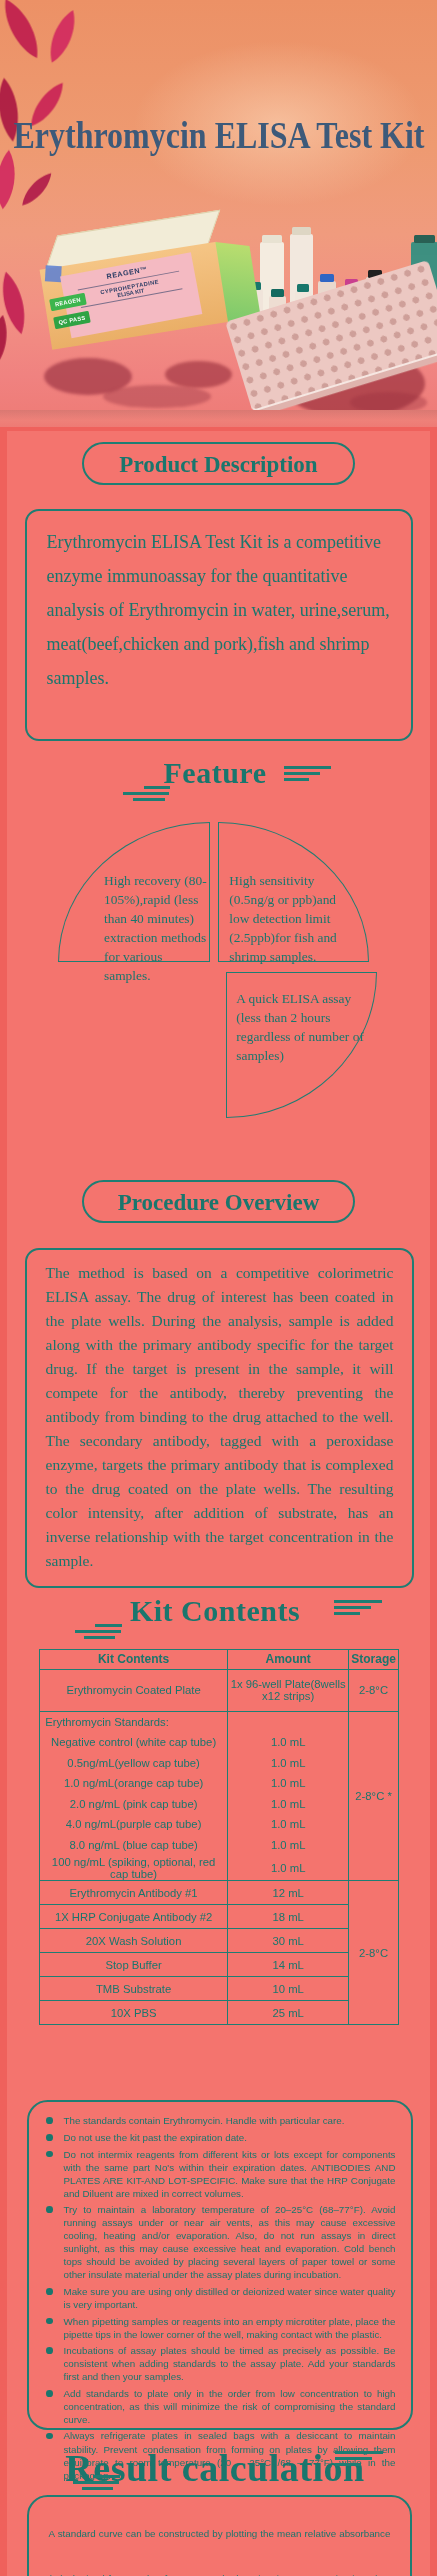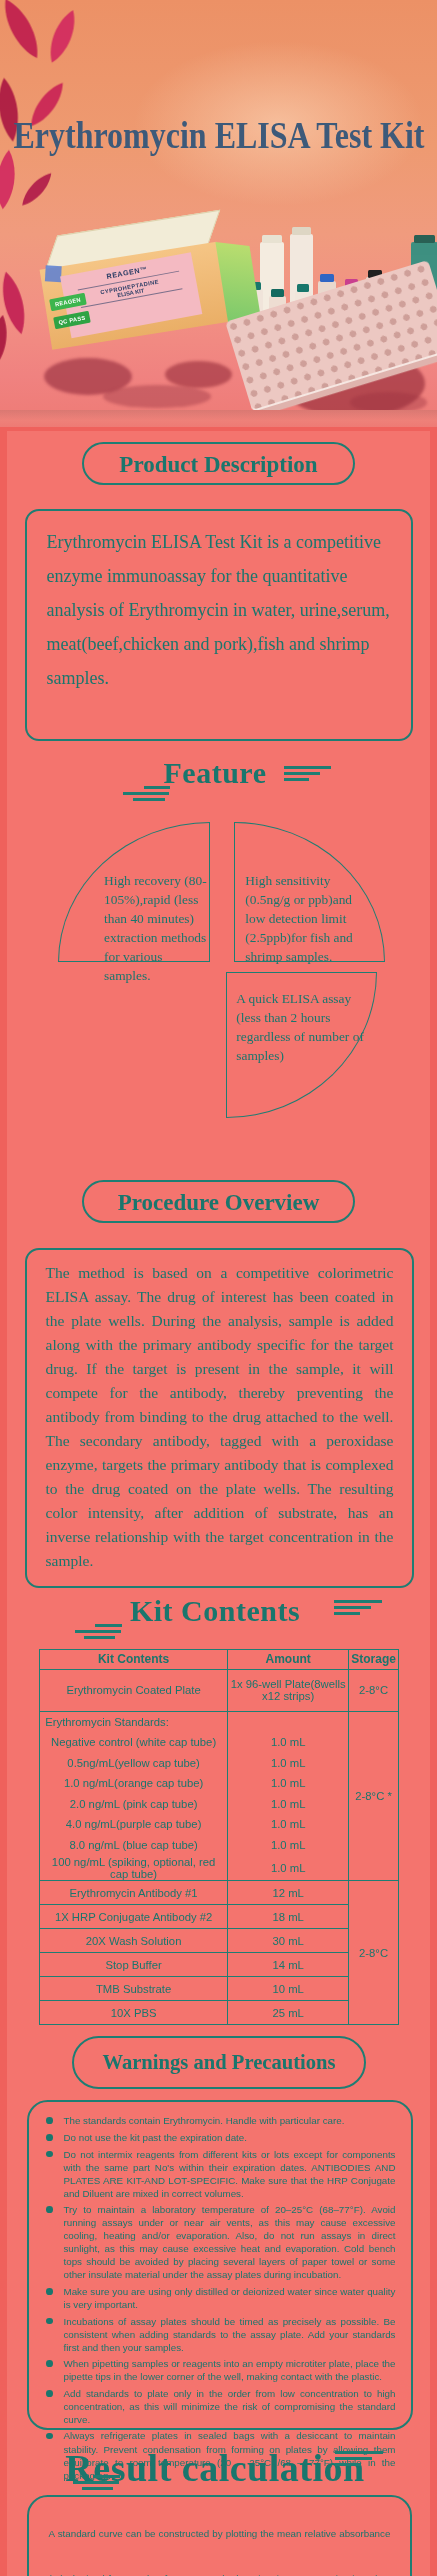--- a/index.html
+++ b/index.html
@@ -63,21 +63,21 @@
 
   #pill-desc{left:82px;top:442px;width:273px;height:43px;line-height:41px;font-size:23px;}
   #desc-box{left:25px;top:509px;width:388px;height:232px;padding:14.4px 19.6px;
     font-family:"Liberation Serif",serif;font-size:18px;line-height:34px;}
 
   
   .quad{position:absolute;border:1.5px solid var(--tealB);}
   .quad p{position:absolute;color:var(--teal);font-family:"Liberation Serif",serif;
     font-size:13.4px;line-height:19px;}
   #quad-tl{left:58px;top:822px;width:152px;height:140px;border-radius:100% 0 0 0;}
-  #quad-tr{left:234px;top:822px;width:151px;height:140px;border-radius:0 100% 0 0;}
+  #quad-tr{left:218px;top:822px;width:151px;height:140px;border-radius:0 100% 0 0;}
   #quad-bl{left:58px;top:972px;width:152px;height:146px;border-radius:0 0 0 100%;}
   #quad-br{left:226px;top:972px;width:151px;height:146px;border-radius:0 0 100% 0;}
   #quad-tl p{left:45px;top:48px;width:104px;}
   #quad-tr p{left:10.3px;top:48px;width:126px;}
   #quad-bl p{left:31px;top:18.5px;width:118px;}
   #quad-br p{left:9.3px;top:15.5px;width:133px;}
 
   #pill-proc{left:82px;top:1180px;width:273px;height:43px;line-height:41px;font-size:23px;}
   #proc-box{left:25px;top:1248px;width:389px;height:340px;padding:11.3px 18.5px;
     font-family:"Liberation Serif",serif;font-size:15.5px;line-height:24px;text-align:justify;}
@@ -306,21 +306,20 @@
           <td>TMB Substrate</td>
           <td>10 mL</td>
         </tr>
     <tr class="reag">
           <td>10X PBS</td>
           <td>25 mL</td>
         </tr>
   </tbody>
     </table>
 
-  <div id="pill-warn" class="pill">Warnings and Precautions</div>
 
   <div id="warn-box" class="tealbox">
     <div class="warn-item">
         <span class="dot"></span>
         <p>The standards contain Erythromycin. Handle with particular care.</p>
       </div>
     <div class="warn-item">
         <span class="dot"></span>
         <p>Do not use the kit past the expiration date.</p>
       </div>
@@ -331,25 +330,25 @@
     <div class="warn-item">
         <span class="dot"></span>
         <p>Try to maintain a laboratory temperature of 20–25°C (68–77°F). Avoid running assays under or near air vents, as this may cause excessive cooling, heating and/or evaporation. Also, do not run assays in direct sunlight, as this may cause excessive heat and evaporation. Cold bench tops should be avoided by placing several layers of paper towel or some other insulate material under the assay plates during incubation.</p>
       </div>
     <div class="warn-item">
         <span class="dot"></span>
         <p>Make sure you are using only distilled or deionized water since water quality is very important.</p>
       </div>
     <div class="warn-item">
         <span class="dot"></span>
+        <p>When pipetting samples or reagents into an empty microtiter plate, place the pipette tips in the lower corner of the well, making contact with the plastic.</p>
+      </div>
+    <div class="warn-item">
+        <span class="dot"></span>
         <p>Incubations of assay plates should be timed as precisely as possible. Be consistent when adding standards to the assay plate. Add your standards first and then your samples.</p>
-      </div>
-    <div class="warn-item">
-        <span class="dot"></span>
-        <p>When pipetting samples or reagents into an empty microtiter plate, place the pipette tips in the lower corner of the well, making contact with the plastic.</p>
       </div>
     <div class="warn-item">
         <span class="dot"></span>
         <p>Add standards to plate only in the order from low concentration to high concentration, as this will minimize the risk of compromising the standard curve.</p>
       </div>
     <div class="warn-item">
         <span class="dot"></span>
         <p>Always refrigerate plates in sealed bags with a desiccant to maintain stability. Prevent condensation from forming on plates by allowing them equilibrate to room temperature (20 – 25°C /68 – 77°F) while in the packaging.</p>
       </div>
   </div>

